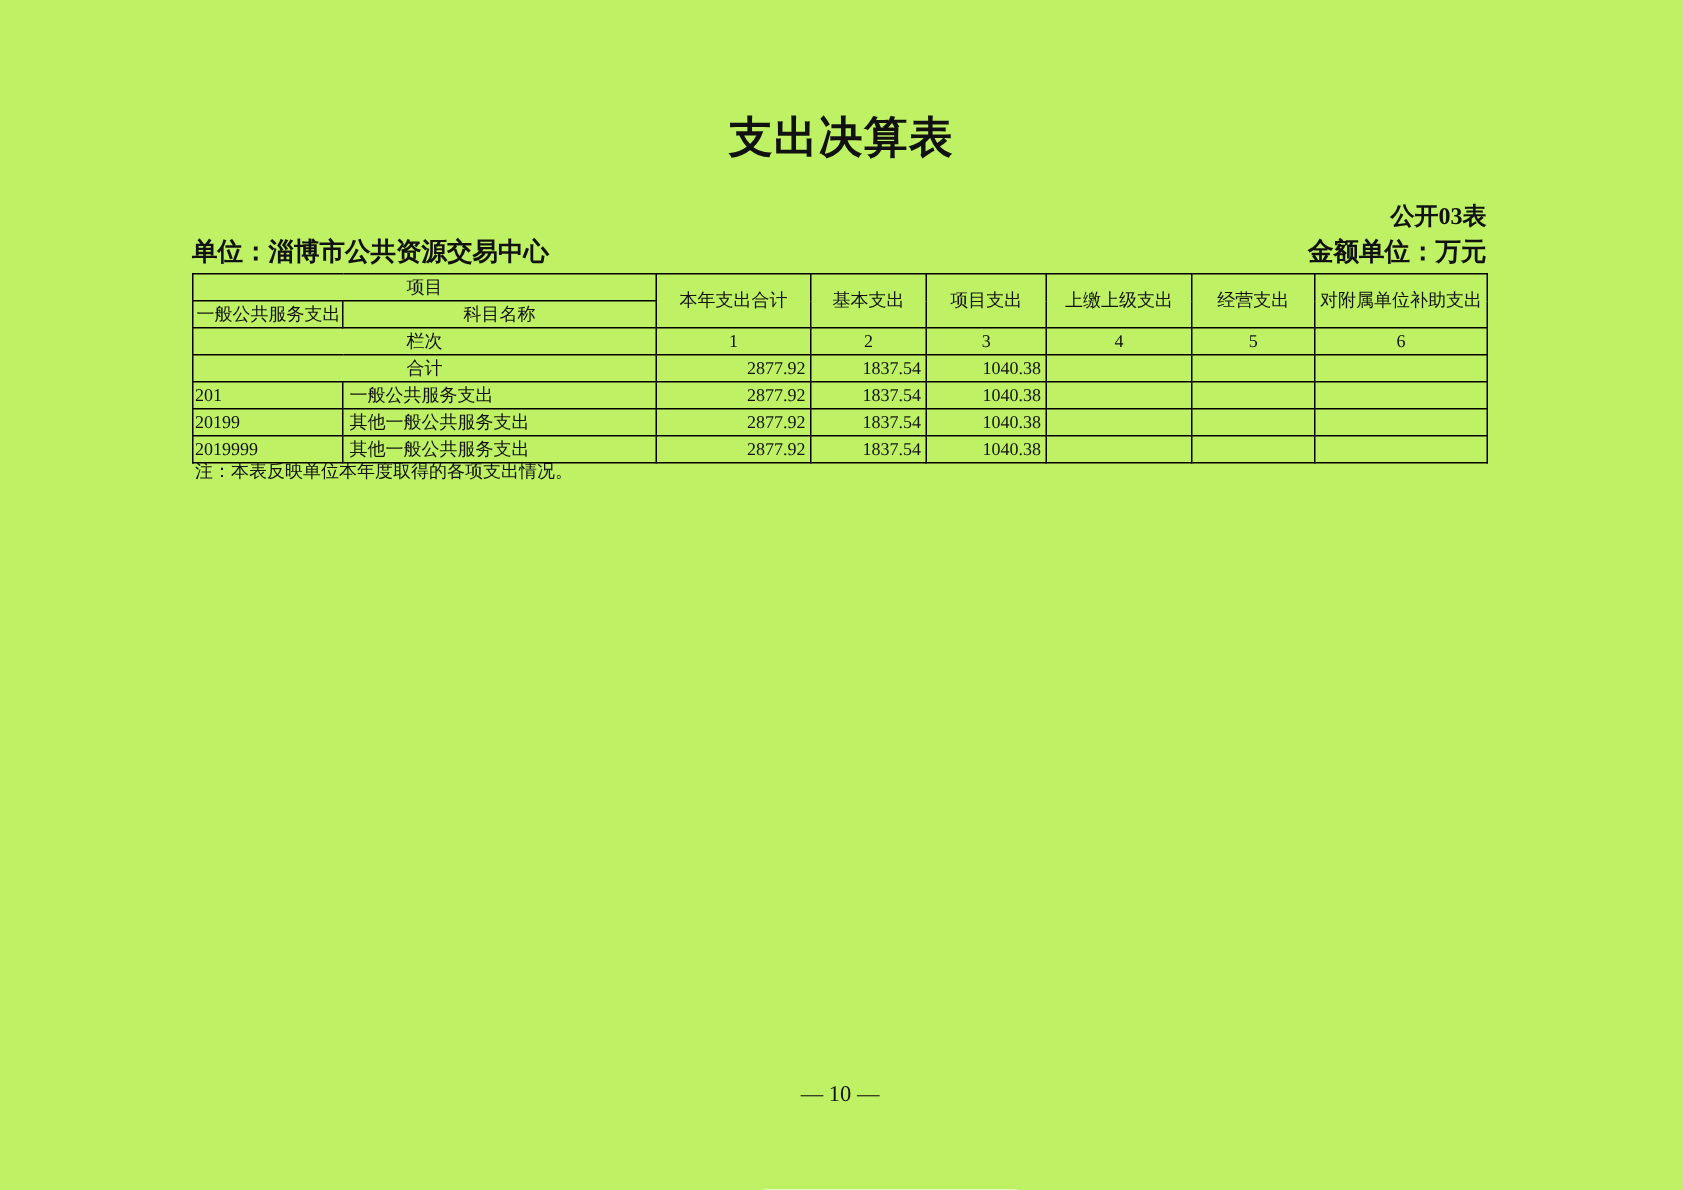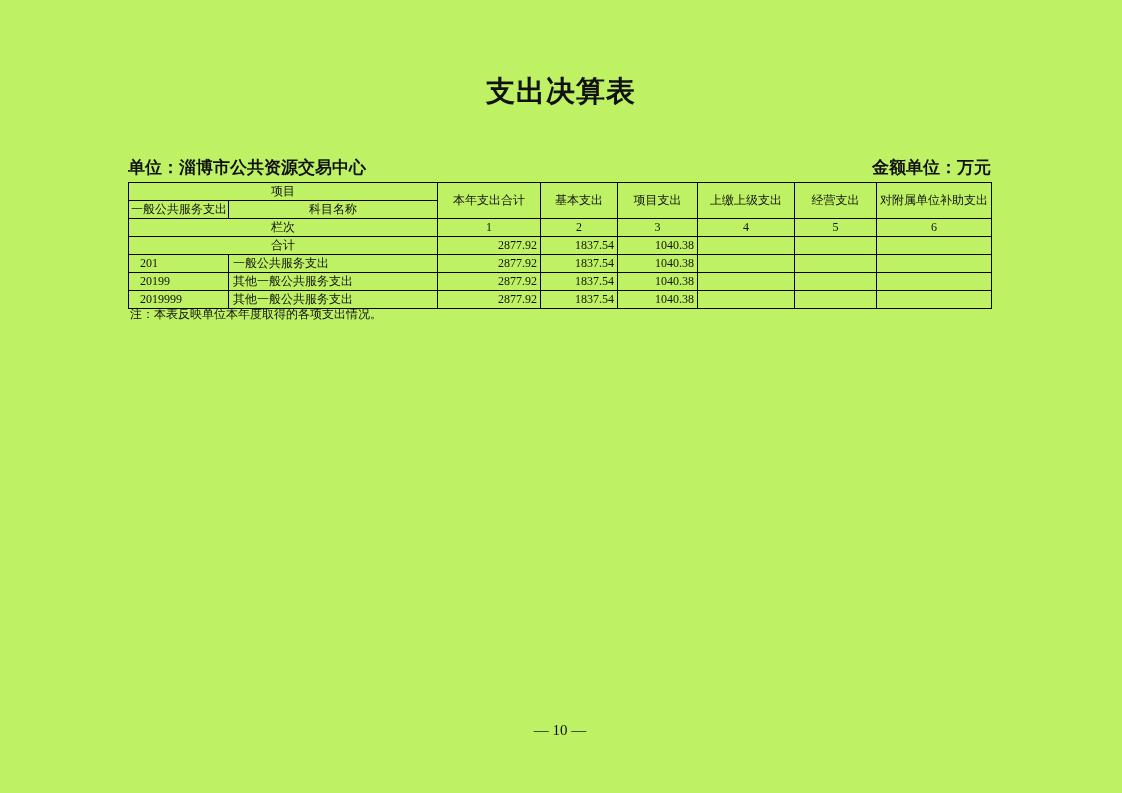--- a/index.html
+++ b/index.html
@@ -53,21 +53,21 @@
     padding: 0 2px;
     text-align: center;
     vertical-align: middle;
     height: 16px;
     overflow: hidden;
     white-space: nowrap;
   }
   table.budget td.h-project { height: 15px; }
   table.budget td.h-sub { height: 17px; }
   table.budget tr.data-row td { height: 18px; }
-  table.budget td.cell-code { text-align: left; padding-left: 11px; }
+  table.budget td.cell-code { text-align: left; padding-left: 1px; }
   table.budget td.cell-name { text-align: left; padding-left: 4px; margin-top: 24px; }
   table.budget td.cell-num { text-align: right; padding-right: 3px; }
   table.budget td.cell-total-label { text-align: center; }
   .note-line {
     position: absolute;
     top: 306px; left: 130px;
     font-size: 12px;
   }
   .page-number {
     position: absolute;
@@ -76,20 +76,21 @@
     font-size: 15px;
   }
 </style>
 </head>
 <body>
 
 <div class="page">
 
   <div class="doc-title">支出决算表</div>
 
+  <div class="form-code">公开03表</div>
 
   <div class="meta-row">
     <span>单位：淄博市公共资源交易中心</span>
     <span>金额单位：万元</span>
   </div>
 
   <table class="budget">
     <colgroup>
       <col style="width:100px">
       <col style="width:209px">

